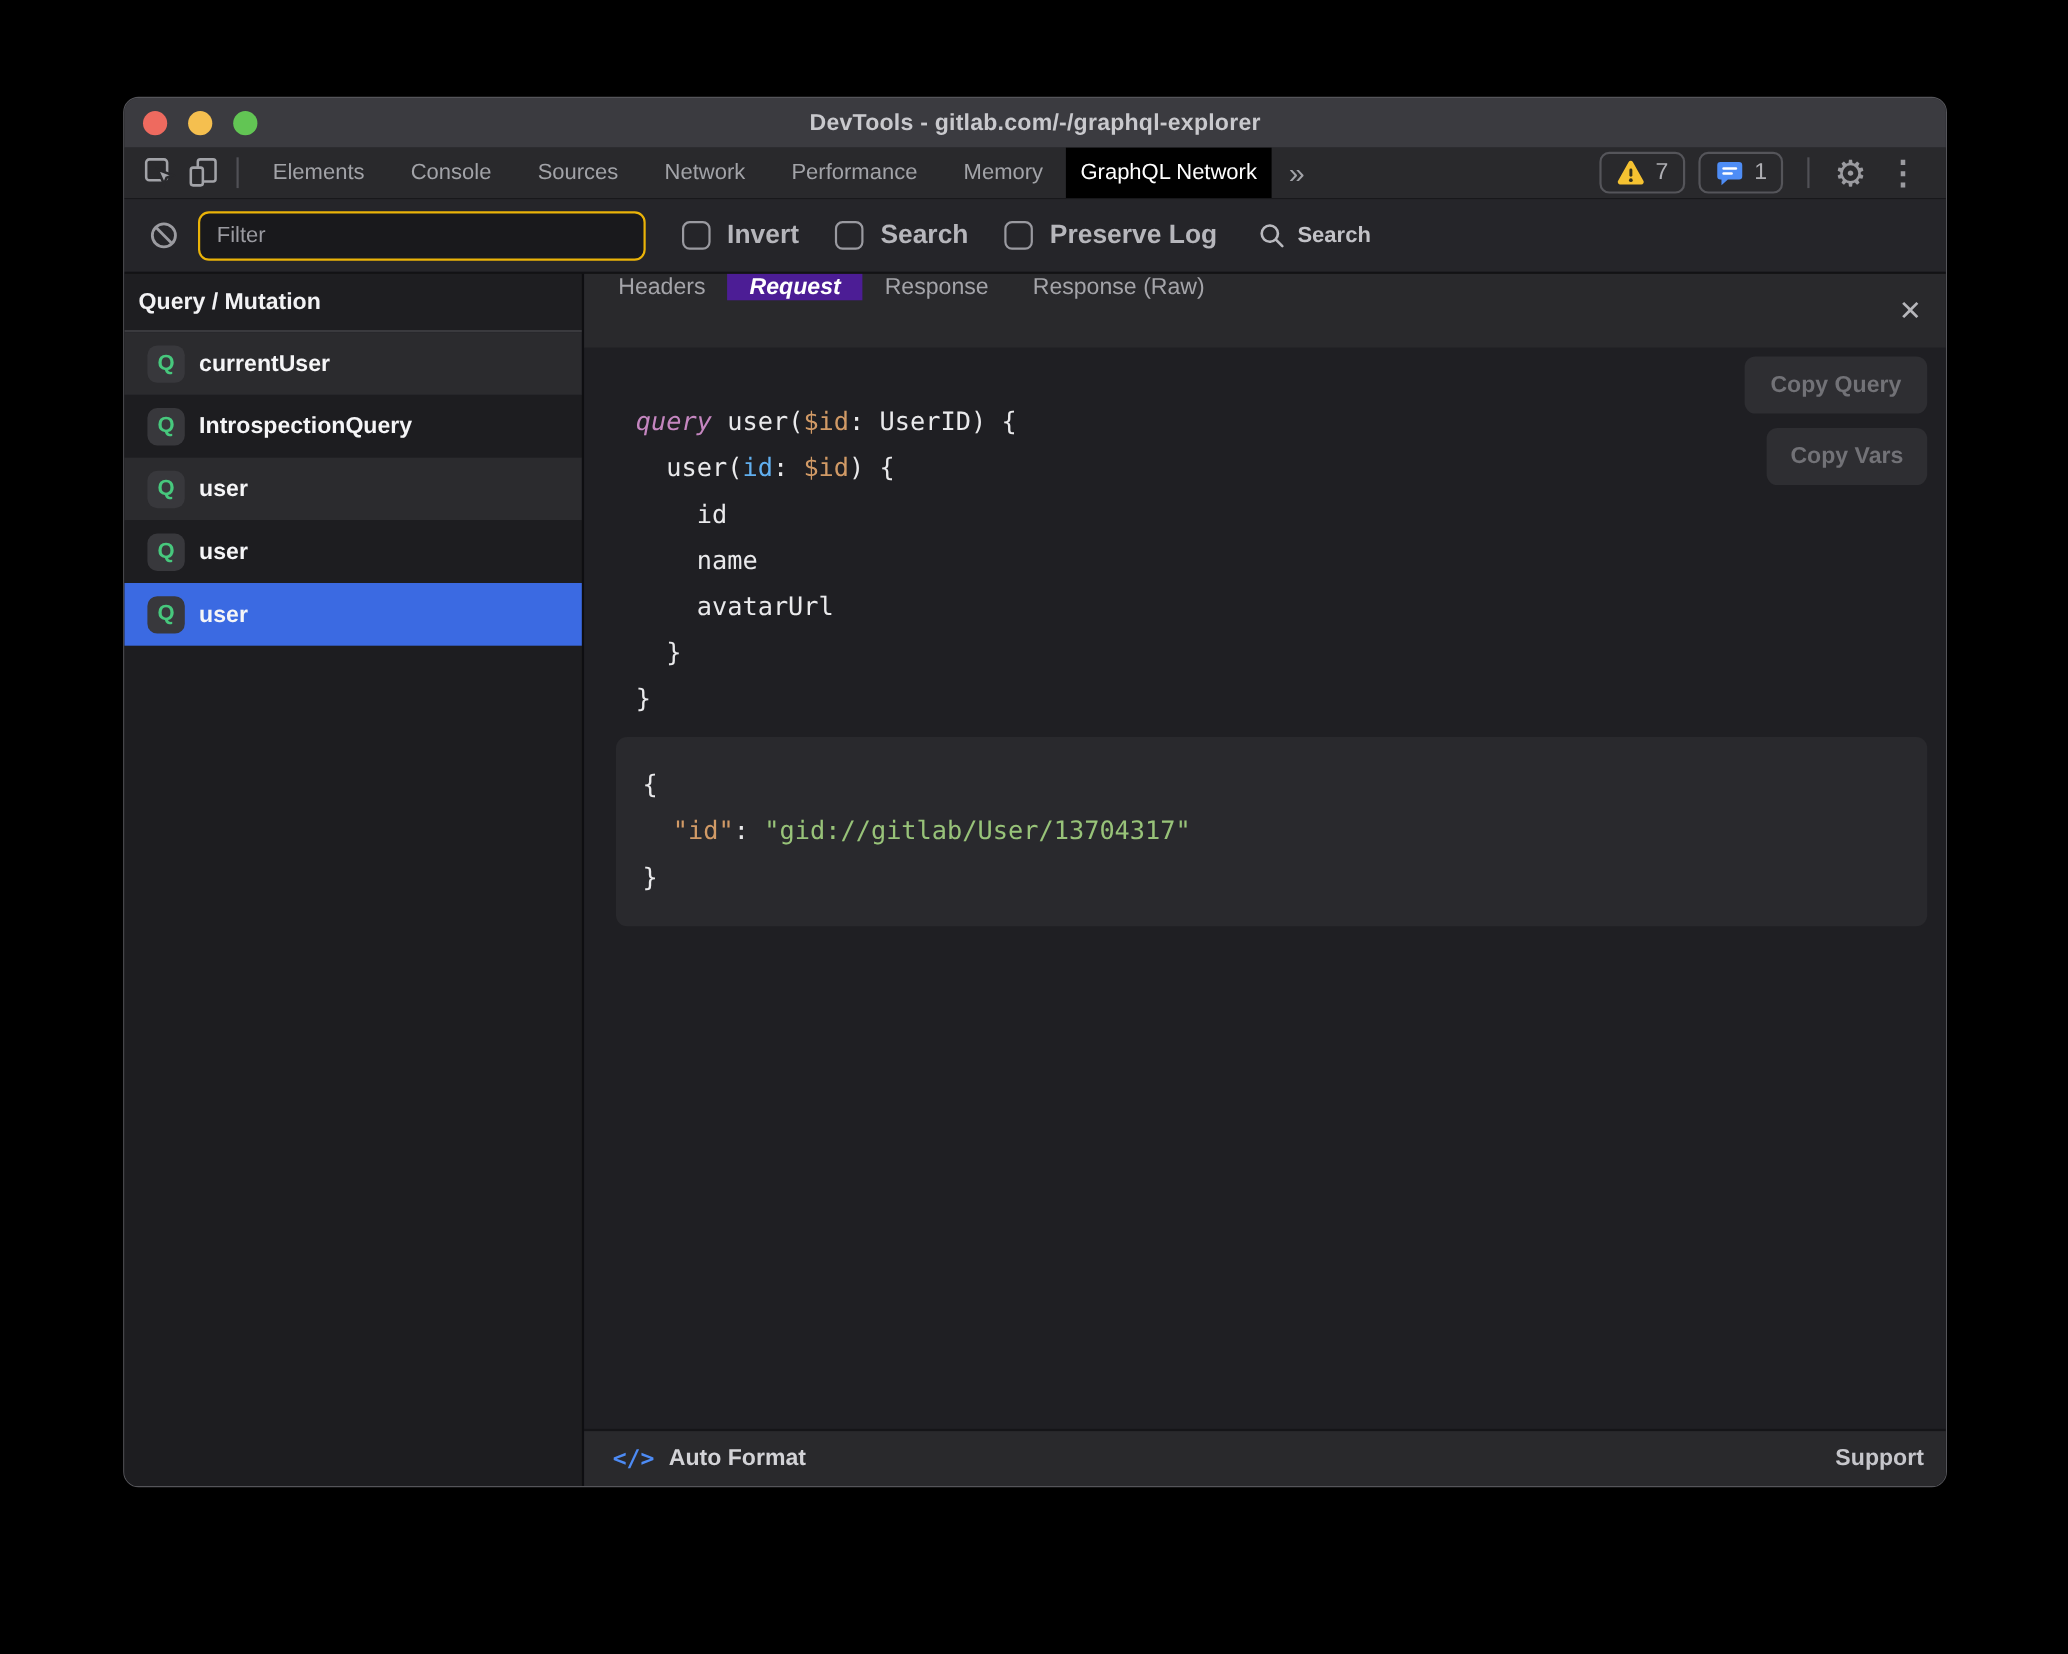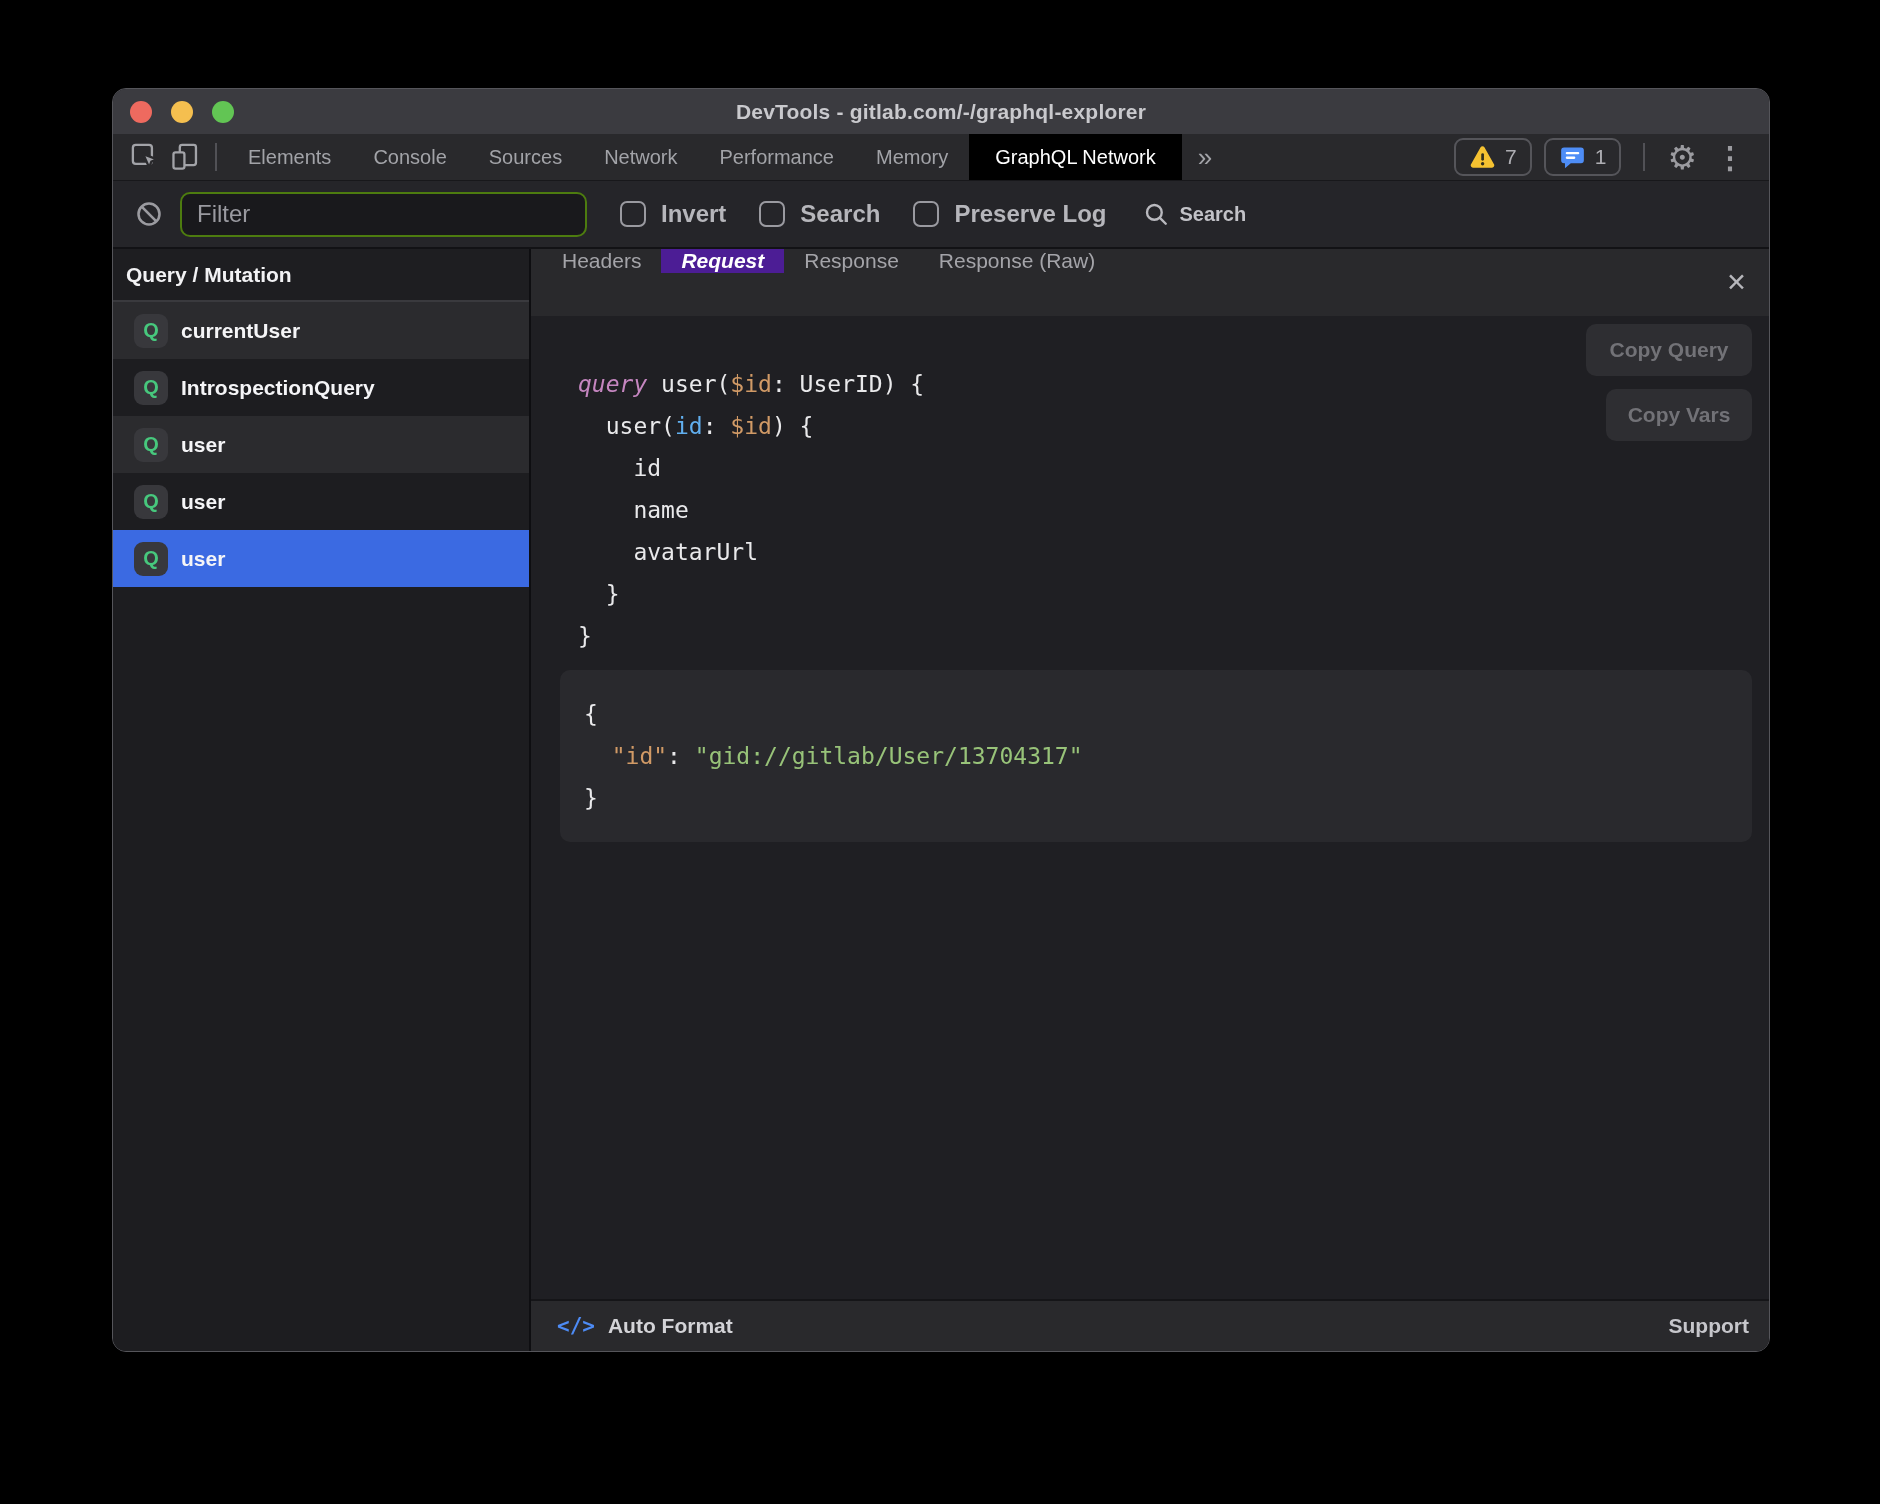--- a/index.html
+++ b/index.html
@@ -25,34 +25,34 @@
   .title-text{ font-size:21px; font-weight:700; color:#c9c9cd; letter-spacing:.2px; }
 
   
   .tabbar{ height:47px; flex:0 0 47px; background:#29292c; display:flex; align-items:stretch;
     border-bottom:1px solid #18181b; }
   .icon-btn{ width:40px; display:flex; align-items:center; justify-content:center; }
   .tabbar .pad{ width:12px; }
   .vsep{ width:2px; height:28px; background:#515156; align-self:center; margin:0 10px; }
   .main-tabs{ display:flex; align-items:stretch; }
   .main-tab{ padding:0 21px; display:flex; align-items:center; font-size:20px; color:#a2a3a8; cursor:default; }
-  .main-tab.active{ background:#000; color:#fff; padding:0 26px; }
+  .main-tab.active{ background:#000; color:#fff; padding:0 13px; }
   .overflow-btn{ padding:0 16px; display:flex; align-items:center; font-size:26px; color:#a2a3a8; }
   .tabbar-right{ margin-left:auto; display:flex; align-items:center; gap:12px; padding-right:18px; }
   .count-badge{ display:flex; align-items:center; gap:9px; height:38px; padding:0 13px;
     border:2px solid #55555a; border-radius:9px; }
   .count-badge .num{ font-size:21px; color:#aeaeb3; }
   .gear{ font-size:33px; color:#9b9ba0; line-height:1; display:flex; align-items:center; }
   .kebab{ font-size:30px; font-weight:700; color:#9b9ba0; padding:0 6px; }
 
   
   .filterbar{ height:68px; flex:0 0 68px; background:#252529; display:flex; align-items:center;
     padding-left:22px; border-bottom:2px solid #121215; }
   .filter-input{ margin-left:17px; width:407px; height:45px; border-radius:10px;
-    border:2px solid #4d7c0f; background:#19191c; color:#dddde1; font-size:24px;
+    border:2px solid #eab308; background:#19191c; color:#dddde1; font-size:20px;
     padding:0 15px; outline:none; font-family:"Liberation Sans",sans-serif; }
   .filter-input::placeholder{ color:#9a9aa0; }
   .cb-group{ display:flex; align-items:center; gap:15px; margin-left:33px; }
   .checkbox{ width:26px; height:26px; border:2.5px solid #9a9aa0; border-radius:7px; background:transparent; }
   .cb-label{ font-size:24px; font-weight:700; color:#b6b6bb; }
   .search-group{ display:flex; align-items:center; gap:11px; margin-left:36px; }
   .search-label{ font-size:20px; font-weight:700; color:#c2c2c7; }
 
   
   .content{ flex:1; display:flex; min-height:0; }

